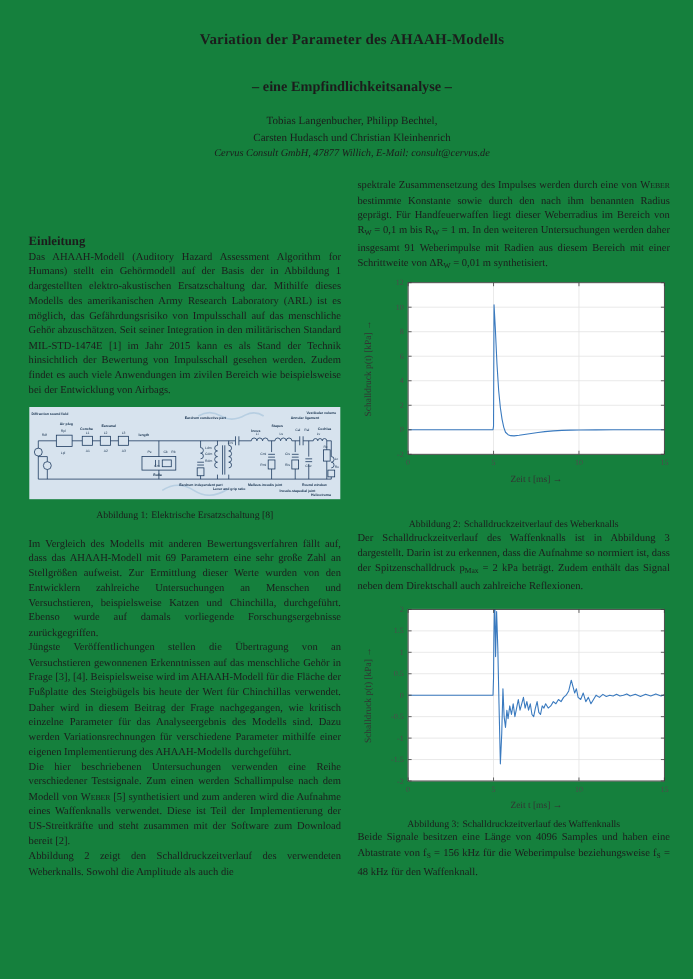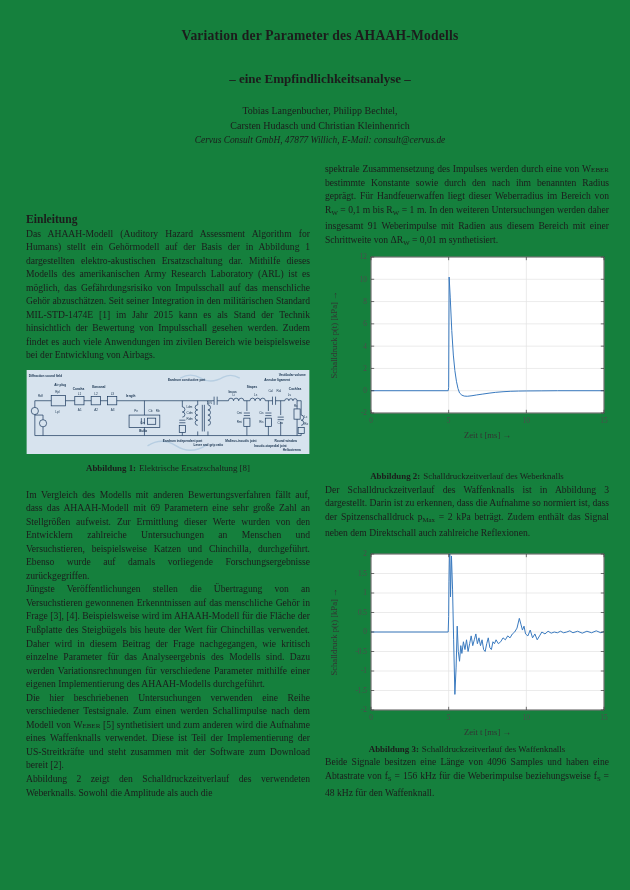--- a/index.html
+++ b/index.html
@@ -14,21 +14,21 @@
   .columns{display:flex;gap:15px;margin-top:17px;align-items:flex-end;}
   .col{width:284px;text-align:justify;}
   .col p{margin:0;font-size:9.6px;line-height:13.55px;}
   h2{font-size:11.6px;margin:0 0 1px 0;font-weight:bold;}
   h2.later{margin-top:9px;}
   .seg-sc{font-variant:small-caps;}
   .seg-sub{font-size:6.8px;vertical-align:-2px;}
   figure{margin:0;}
   .fig1{margin-top:8px;}
   .caption{font-size:8.9px;text-align:center;line-height:11.5px;}
-  .cap-label{font-weight:bold;margin-right:3px;}
+  .cap-label{font-weight:normal;margin-right:3px;}
   .fig1 .caption{margin-top:9px;margin-bottom:13px;}
   .fig2 .caption{margin-top:24px;}
   .fig3 .caption{}
   .fig2{margin-top:2px;}
   .fig3{margin-top:8px;}
   .after-fig2{margin-top:13px;}
   .after-fig3{margin-top:19px;}
   .circuit-wrap{width:284px;}
   svg{display:block;}
 </style>

